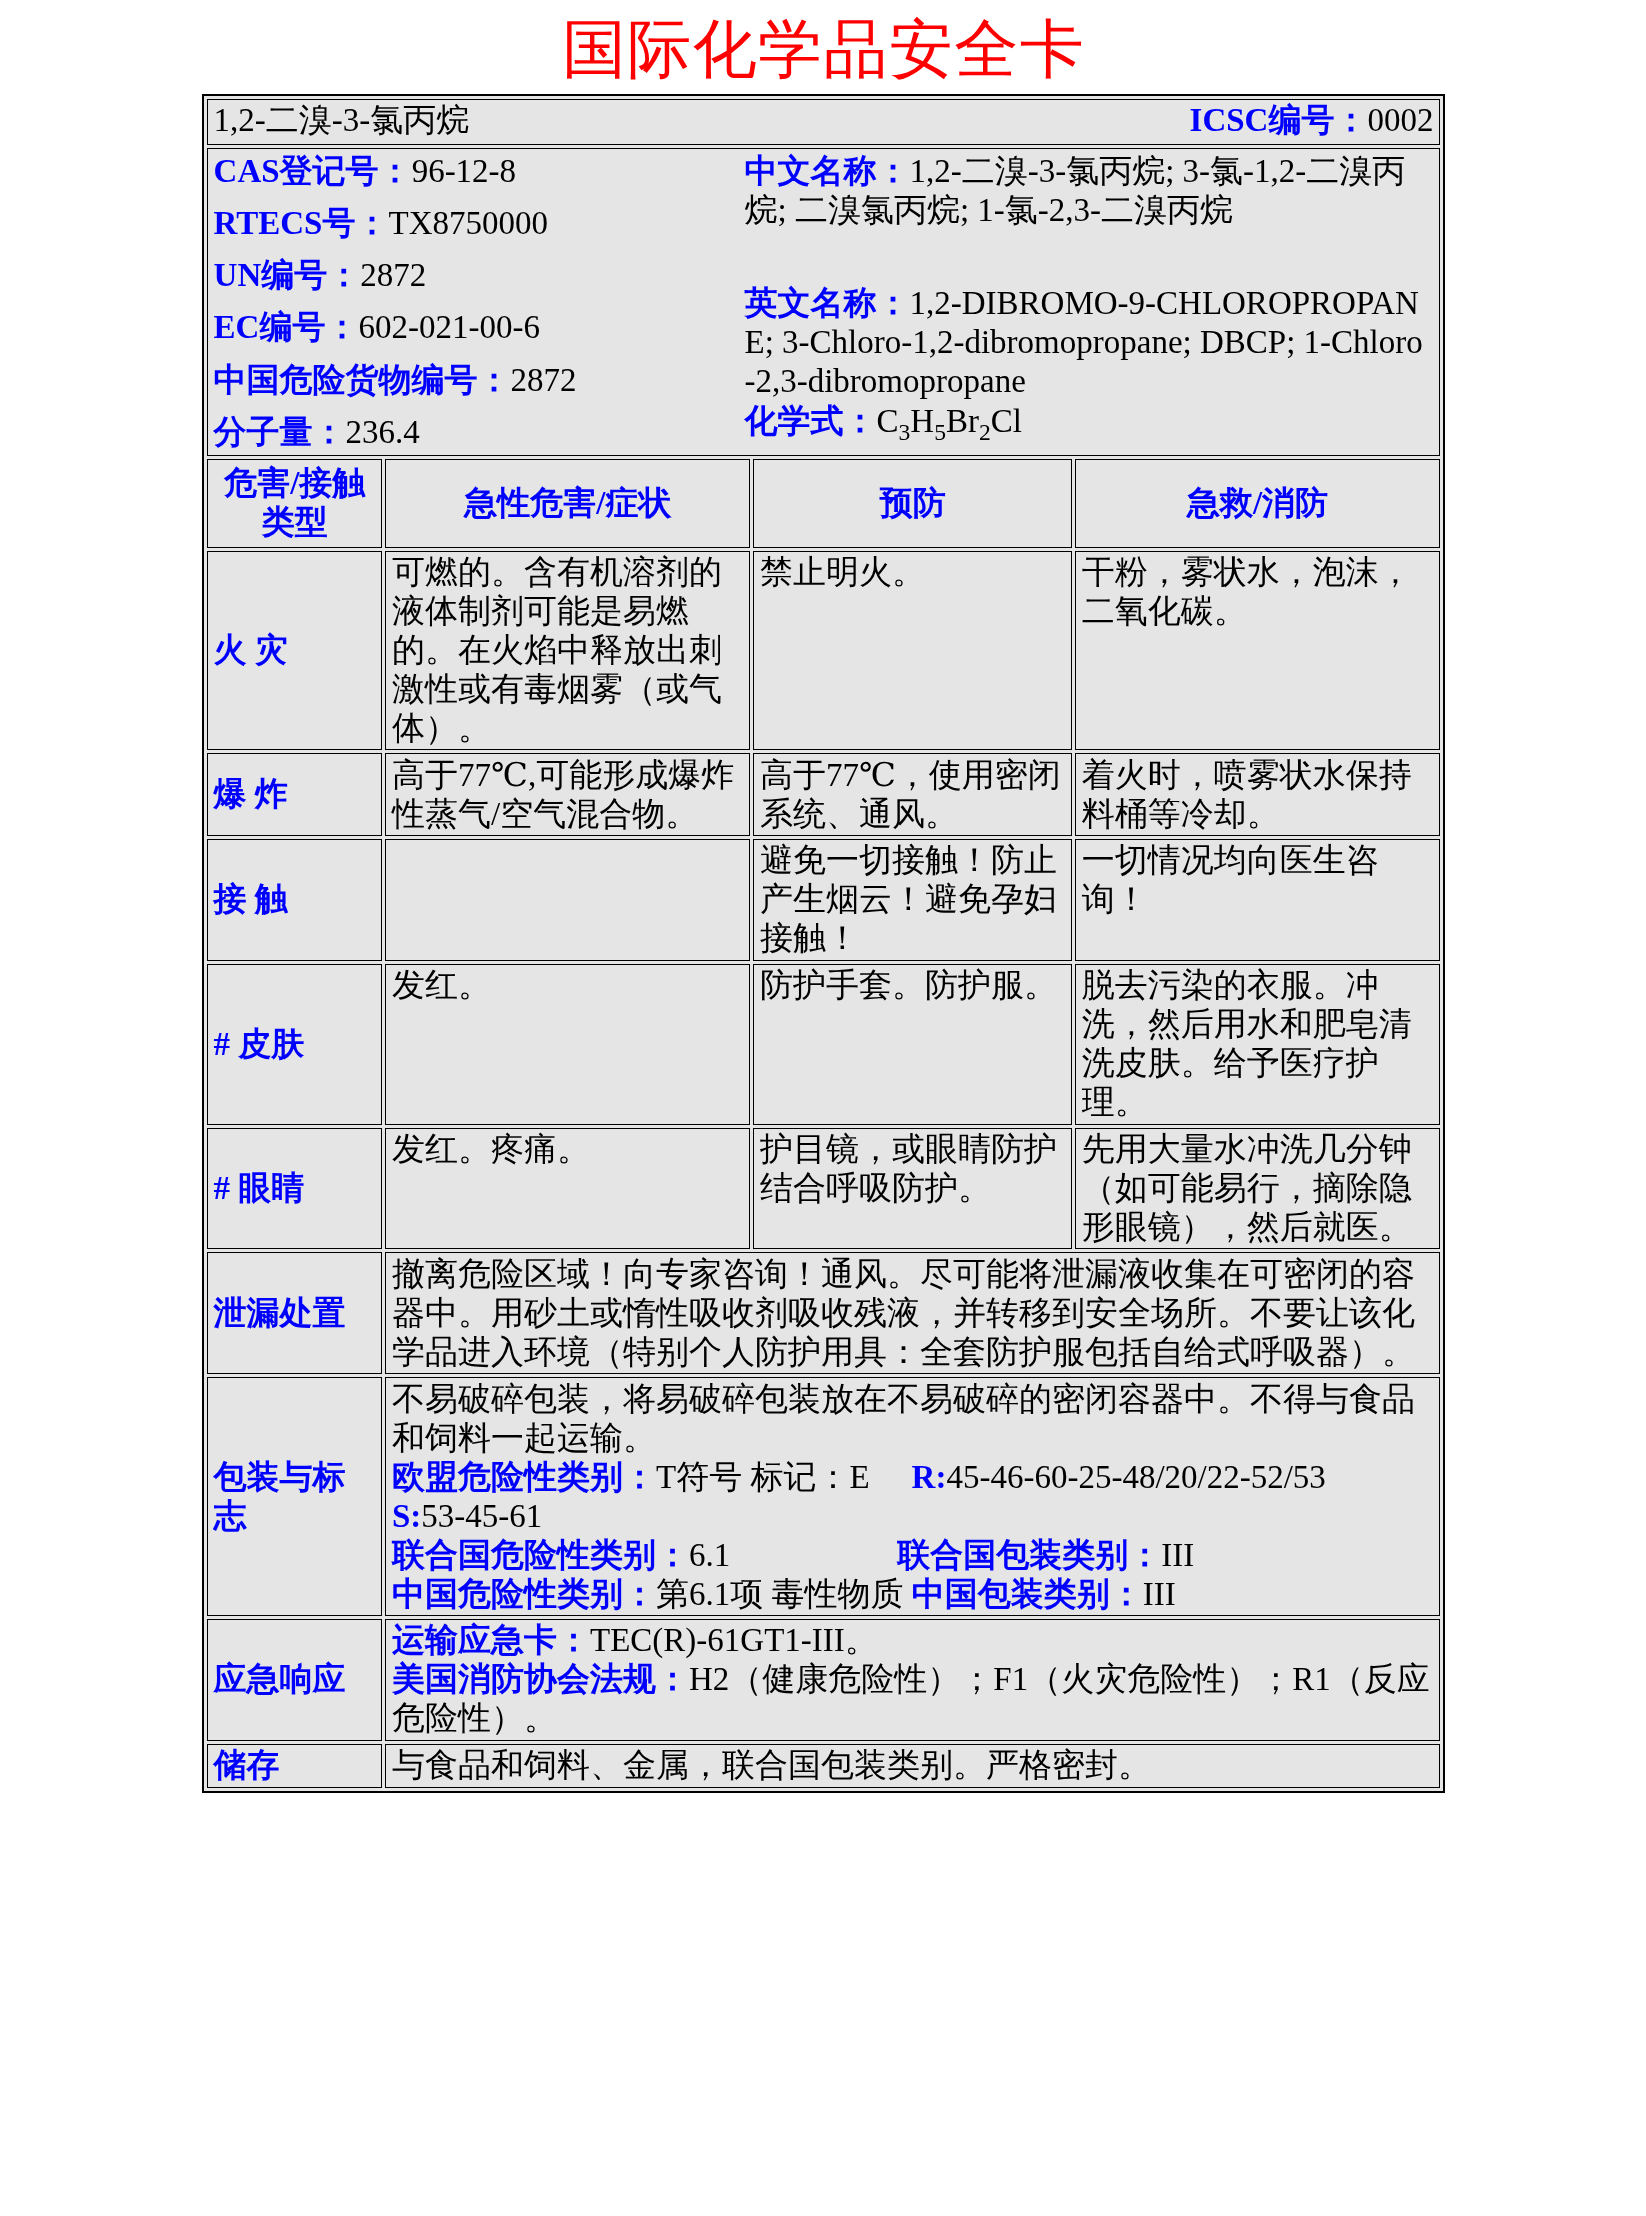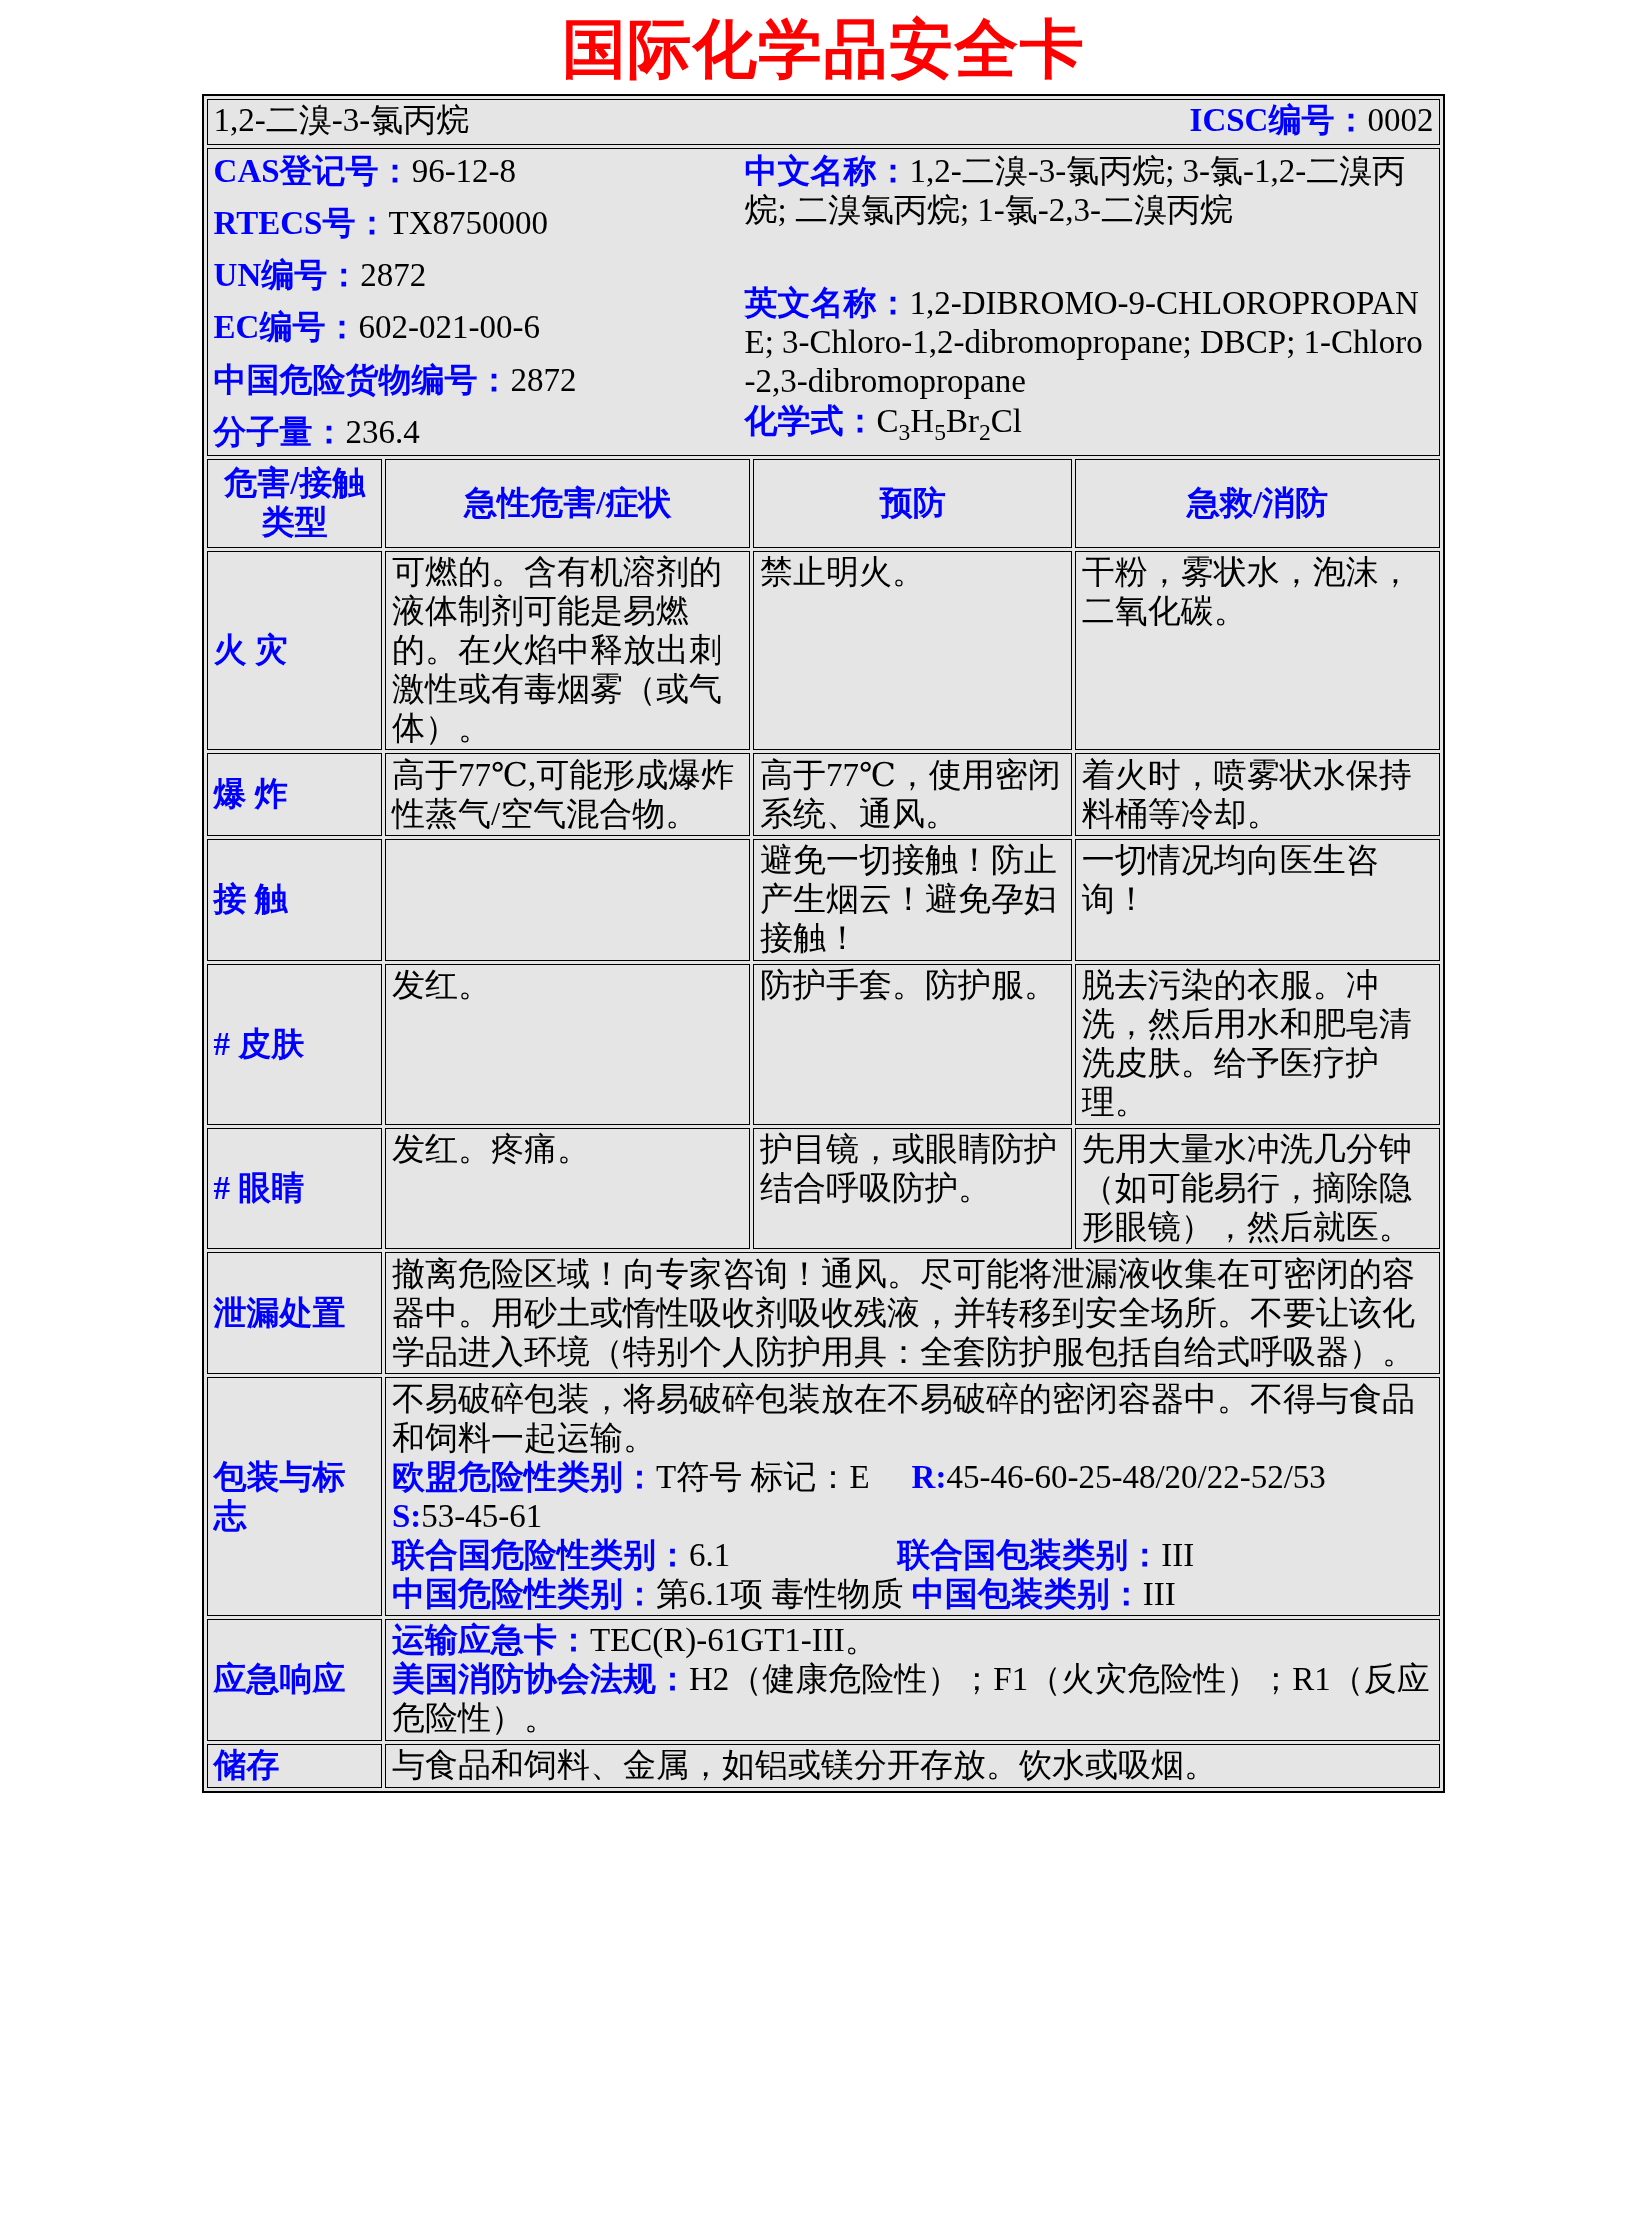--- a/index.html
+++ b/index.html
@@ -12,21 +12,21 @@
     height: 2216px;
     font-family: "Liberation Serif", "DejaVu Serif", serif;
     font-size: 33px;
     line-height: 39px;
     color: #000000;
     position: relative;
   }
   .page-title {
     text-align: center;
     color: #ff0000;
-    font-weight: bold;
+    font-weight: normal;
     font-size: 64px;
     line-height: 69px;
     margin: 15.3px 0 9.7px 0;
     letter-spacing: 1.4px;
   }
   table.card {
     margin: 0 auto;
     width: 1243px;
     border: 2.8px solid #000000;
     border-collapse: separate;
@@ -208,18 +208,18 @@
         <span class="b">运输应急卡：</span><span>TEC(R)-61GT1-III。</span>
       </div>
       <div>
         <span class="b">美国消防协会法规：</span><span>H2（健康危险性）；F1（火灾危险性）；R1（反应危险性）。</span>
       </div>
     </td>
   </tr>
 
   <tr>
     <td class="lbl-cell sec-label">储存</td>
-    <td colspan="3">与食品和饲料、金属，如铝或镁分开存放。饮水或吸烟。</td>
+    <td colspan="3">与食品和饲料、金属，联合国包装类别。严格密封。</td>
   </tr>
 
 </tbody>
   </table>
 
 
 </body></html>

